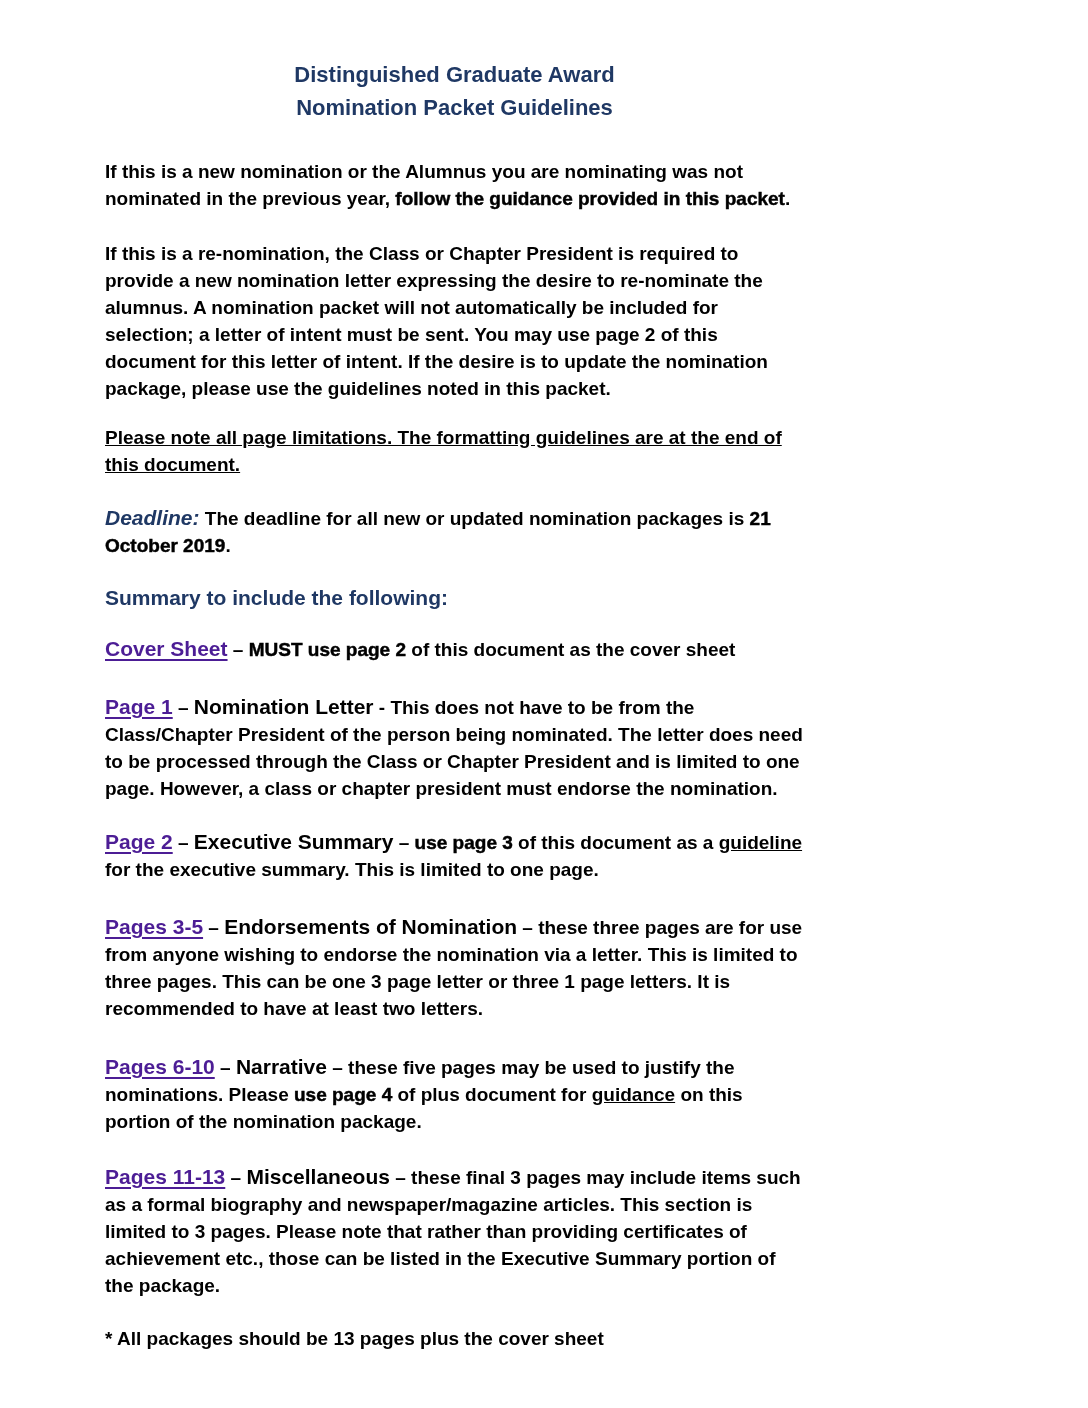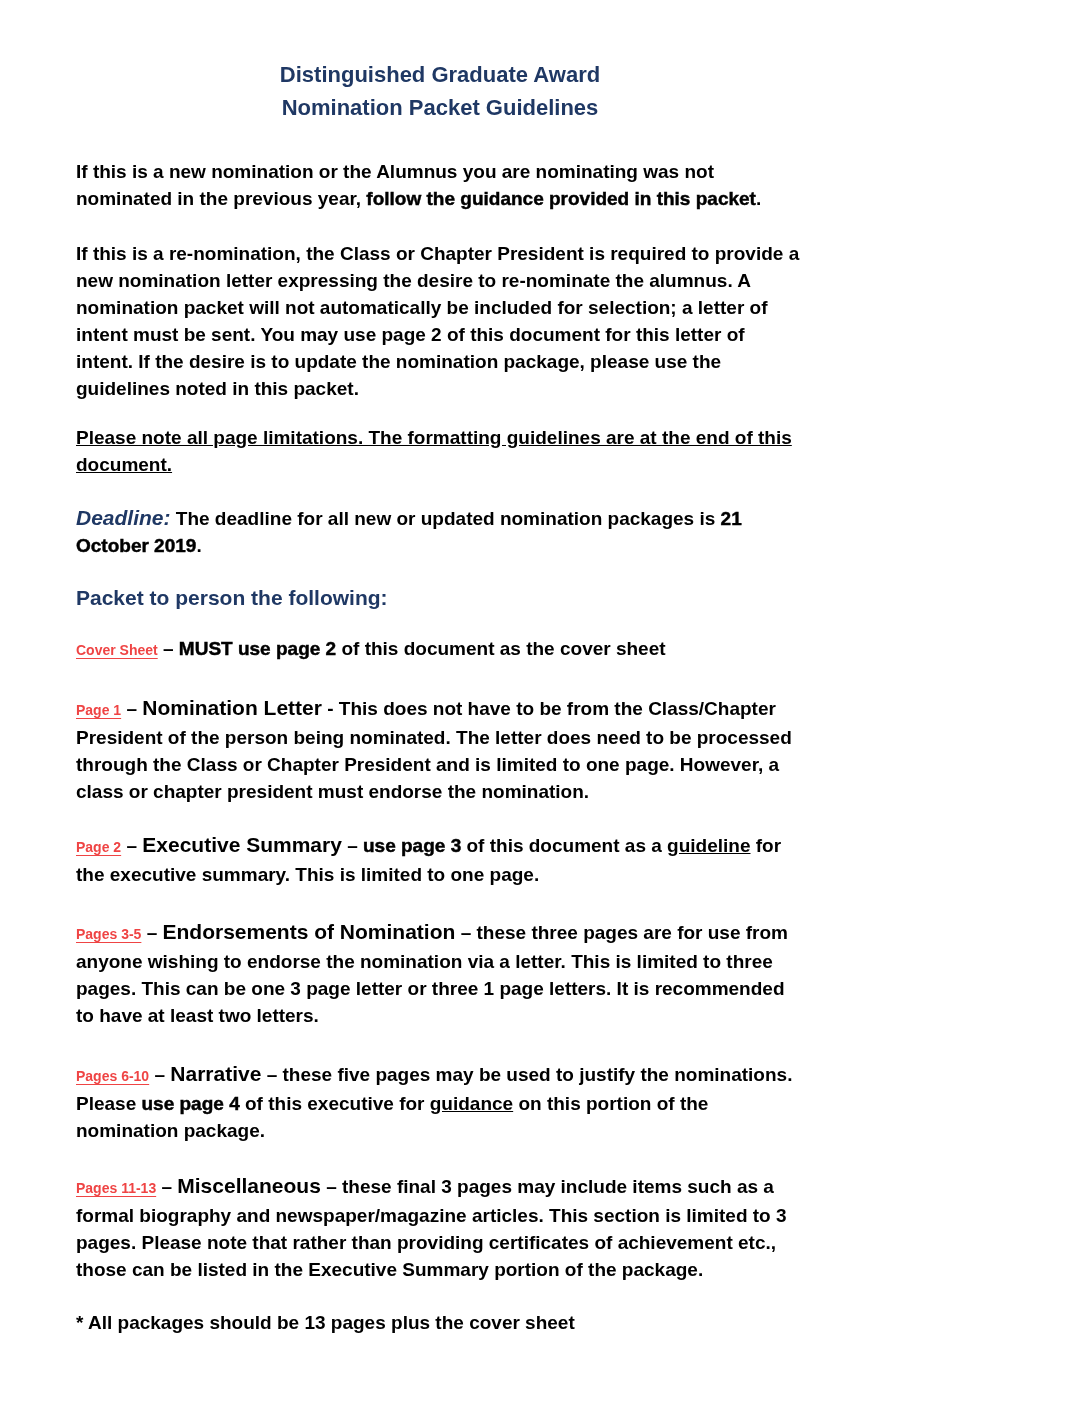--- a/index.html
+++ b/index.html
@@ -1,21 +1,21 @@
 <!DOCTYPE html>
 <html><head>
 <meta charset="utf-8">
 <style>
   html, body { margin: 0; padding: 0; background: #ffffff; }
   .page {
     position: relative;
     width: 944px;
     height: 1408px;
     box-sizing: border-box;
-    padding: 58px 128px 0 64px;
+    padding: 58px 128px 0 93px;
     background: #ffffff;
     font-family: "Liberation Sans", sans-serif;
     color: #000000;
     font-weight: 700;
   }
   .title {
     text-align: center;
     color: #1f3864;
     font-size: 22px;
     line-height: 33px;
@@ -44,22 +44,22 @@
     font-weight: 700;
     font-style: italic;
   }
   .section-head {
     color: #1f3864;
     font-size: 21px;
     line-height: 28px;
     font-weight: 700;
   }
   .link {
-    color: #ef4444;
-    font-size: 14px;
+    color: #4c1d95;
+    font-size: 21px;
     text-decoration: underline;
     text-underline-offset: 3px;
   }
   .ital {
     font-size: 21px;
   }
   .und { text-decoration: underline; }
   .xb  { -webkit-text-stroke: 0.45px currentColor; }
   .rule {
     margin: 103px -6px 0 -6px;
@@ -87,31 +87,31 @@
   </div>
 
   <p class="p mt-p1"><span>If this is a new nomination or the Alumnus you are nominating was not nominated in the previous year, </span><span class="xb">follow the guidance provided in this packet</span><span>.</span></p>
 
   <p class="p mt-p2">If this is a re-nomination, the Class or Chapter President is required to provide a new nomination letter expressing the desire to re-nominate the alumnus. A nomination packet will not automatically be included for selection; a letter of intent must be sent. You may use page 2 of this document for this letter of intent. If the desire is to update the nomination package, please use the guidelines noted in this packet.</p>
 
   <p class="p mt-p3">Please note all page limitations. The formatting guidelines are at the end of this document.</p>
 
   <p class="p mt-dl"><span class="navy-head">Deadline:</span><span> The deadline for all new or updated nomination packages is </span><span class="xb">21 October 2019</span><span>.</span></p>
 
-  <p class="section-head mt-ph">Packet to person the following:</p>
+  <p class="section-head mt-ph">Summary to include the following:</p>
 
   <p class="p mt-cov"><span class="link">Cover Sheet</span><span> – </span><span class="xb">MUST use page 2</span><span> of this document as the cover sheet</span></p>
 
   <p class="p mt-pg1"><span class="link">Page 1</span><span> – </span><span class="ital">Nomination Letter</span><span> - </span><span>This does not have to be from the Class/Chapter President of the person being nominated. The letter does need to be processed through the Class or Chapter President and is limited to one page. However, a class or chapter president must endorse the nomination.</span></p>
 
   <p class="p mt-pg2"><span class="link">Page 2</span><span> – </span><span class="ital">Executive Summary</span><span> – </span><span class="xb">use page 3</span><span> of this document as a </span><span class="und">guideline</span><span> for the executive summary. This is limited to one page.</span></p>
 
   <p class="p mt-p35"><span class="link">Pages 3-5</span><span> – </span><span class="ital">Endorsements of Nomination</span><span> – </span><span>these three pages are for use from anyone wishing to endorse the nomination via a letter. This is limited to three pages. This can be one 3 page letter or three 1 page letters. It is recommended to have at least two letters.</span></p>
 
-  <p class="p mt-p610"><span class="link">Pages 6-10</span><span> – </span><span class="ital">Narrative</span><span> – </span><span>these five pages may be used to justify the nominations. Please </span><span class="xb">use page 4</span><span> of this executive for </span><span class="und">guidance</span><span> on this portion of the nomination package.</span></p>
+  <p class="p mt-p610"><span class="link">Pages 6-10</span><span> – </span><span class="ital">Narrative</span><span> – </span><span>these five pages may be used to justify the nominations. Please </span><span class="xb">use page 4</span><span> of plus document for </span><span class="und">guidance</span><span> on this portion of the nomination package.</span></p>
 
   <p class="p mt-p1113"><span class="link">Pages 11-13</span><span> – </span><span class="ital">Miscellaneous</span><span> – </span><span>these final 3 pages may include items such as a formal biography and newspaper/magazine articles. This section is limited to 3 pages. Please note that rather than providing certificates of achievement etc., those can be listed in the Executive Summary portion of the package.</span></p>
 
   <p class="p mt-note">* All packages should be 13 pages plus the cover sheet</p>
 
   <div class="rule"></div>
 
 
 </div>
 

